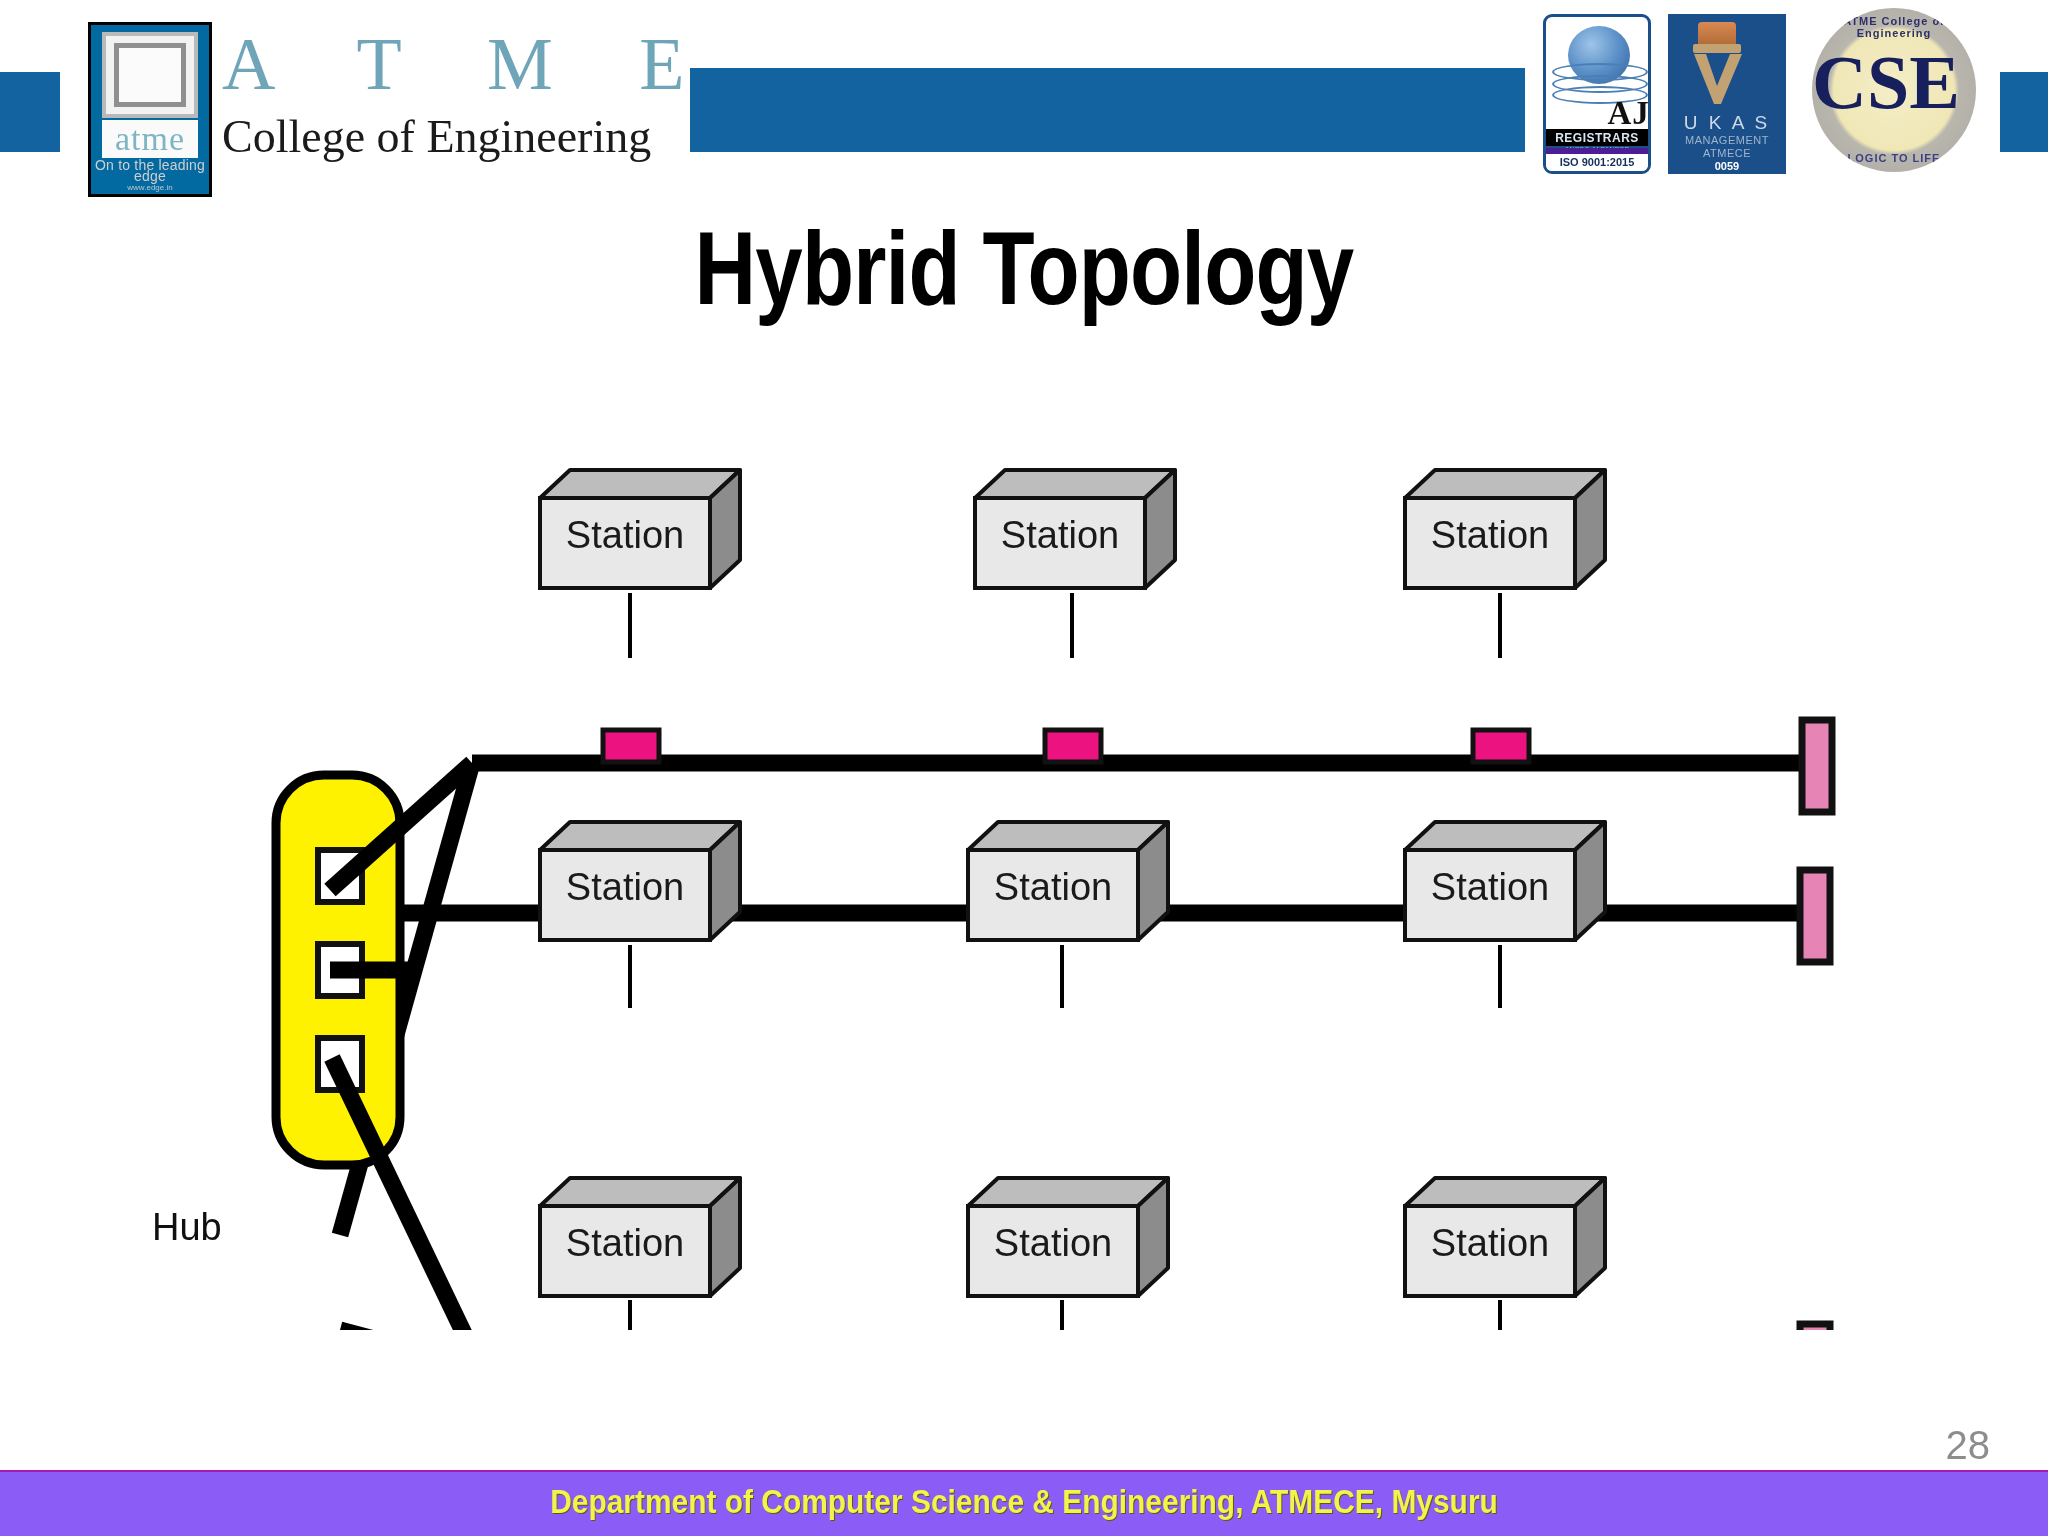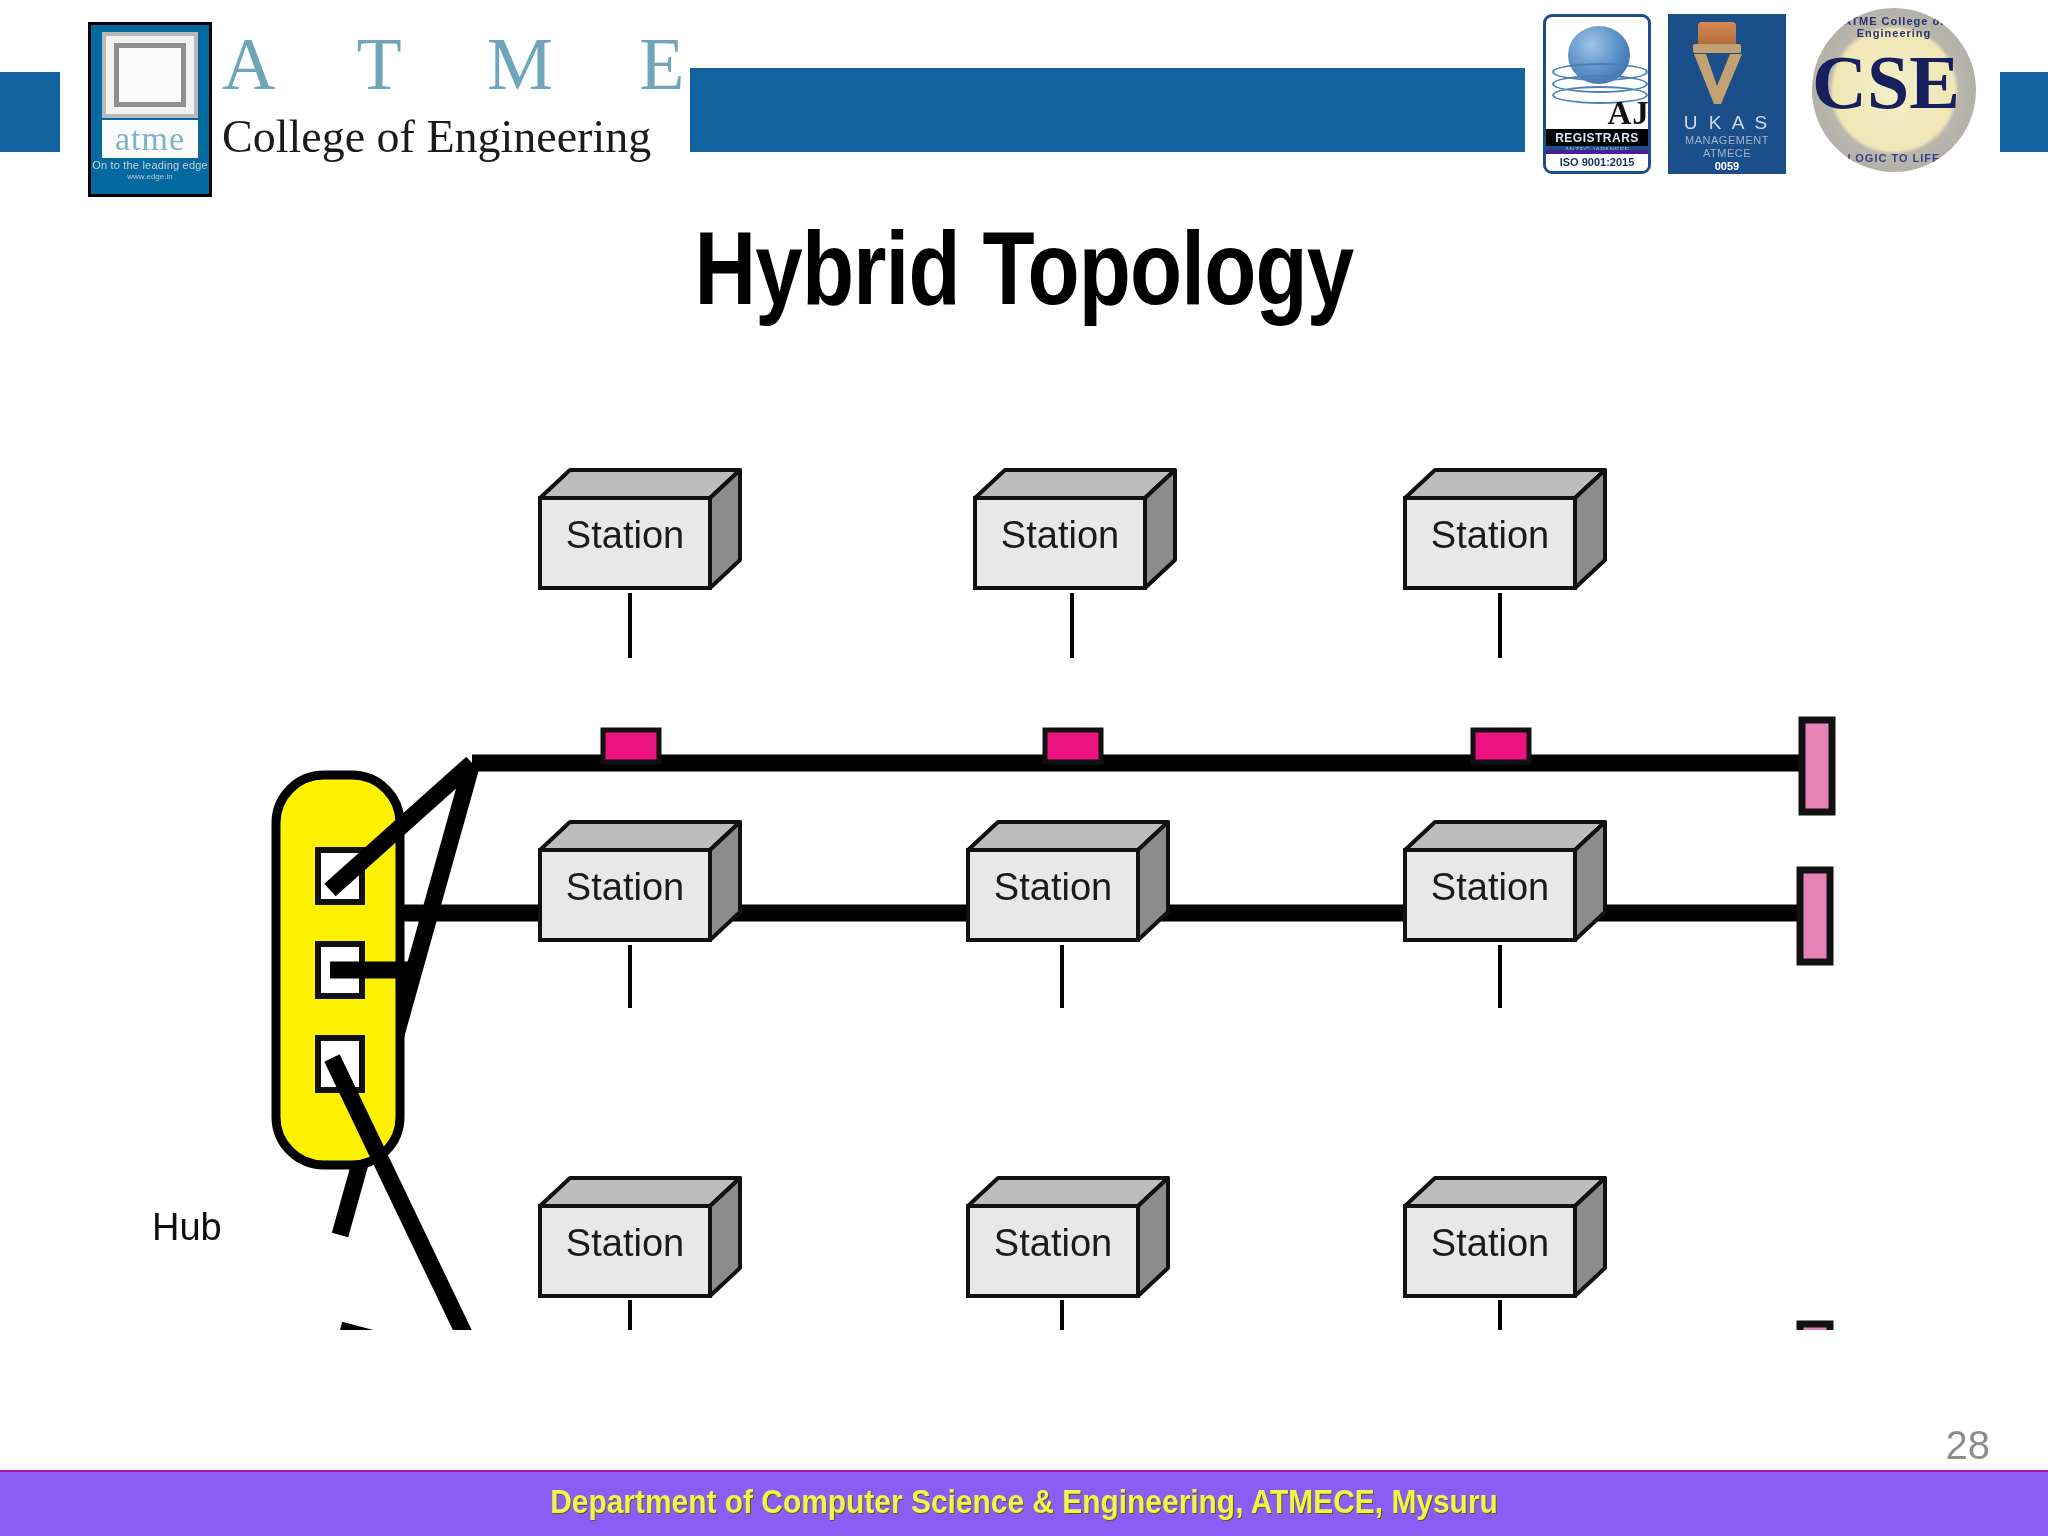--- a/index.html
+++ b/index.html
@@ -58,21 +58,21 @@
     font-size: 34px;
     line-height: 38px;
     letter-spacing: 1px;
     background: #fafafa;
     width: 96px;
     text-align: center;
     margin-top: 2px;
   }
   #atme-logo-mark .mark-tag {
     color: #cfcfcf;
-    font-size: 11px;
+    font-size: 14px;
     line-height: 11px;
     margin-top: 2px;
     text-align: center;
     letter-spacing: 0.2px;
   }
   #atme-logo-mark .mark-url {
     color: #b9c9cf;
     font-size: 8px;
     line-height: 11px;
     text-align: center;
@@ -161,21 +161,21 @@
   }
   #badge-aja .aja-iso {
     position: absolute;
     left: 0; bottom: 0; width: 100%;
     background: #ffffff;
     color: #14315e;
     text-align: center;
     font-size: 11px;
     font-weight: bold;
     padding: 2px 0 3px;
-    border-top: 4px solid #4c1d95;
+    border-top: 6px solid #4c1d95;
   }
 
   #badge-ukas {
     position: absolute;
     left: 1668px; top: 14px;
     width: 118px; height: 160px;
     background: #1b4f8a;
     box-sizing: border-box;
     overflow: hidden;
   }

